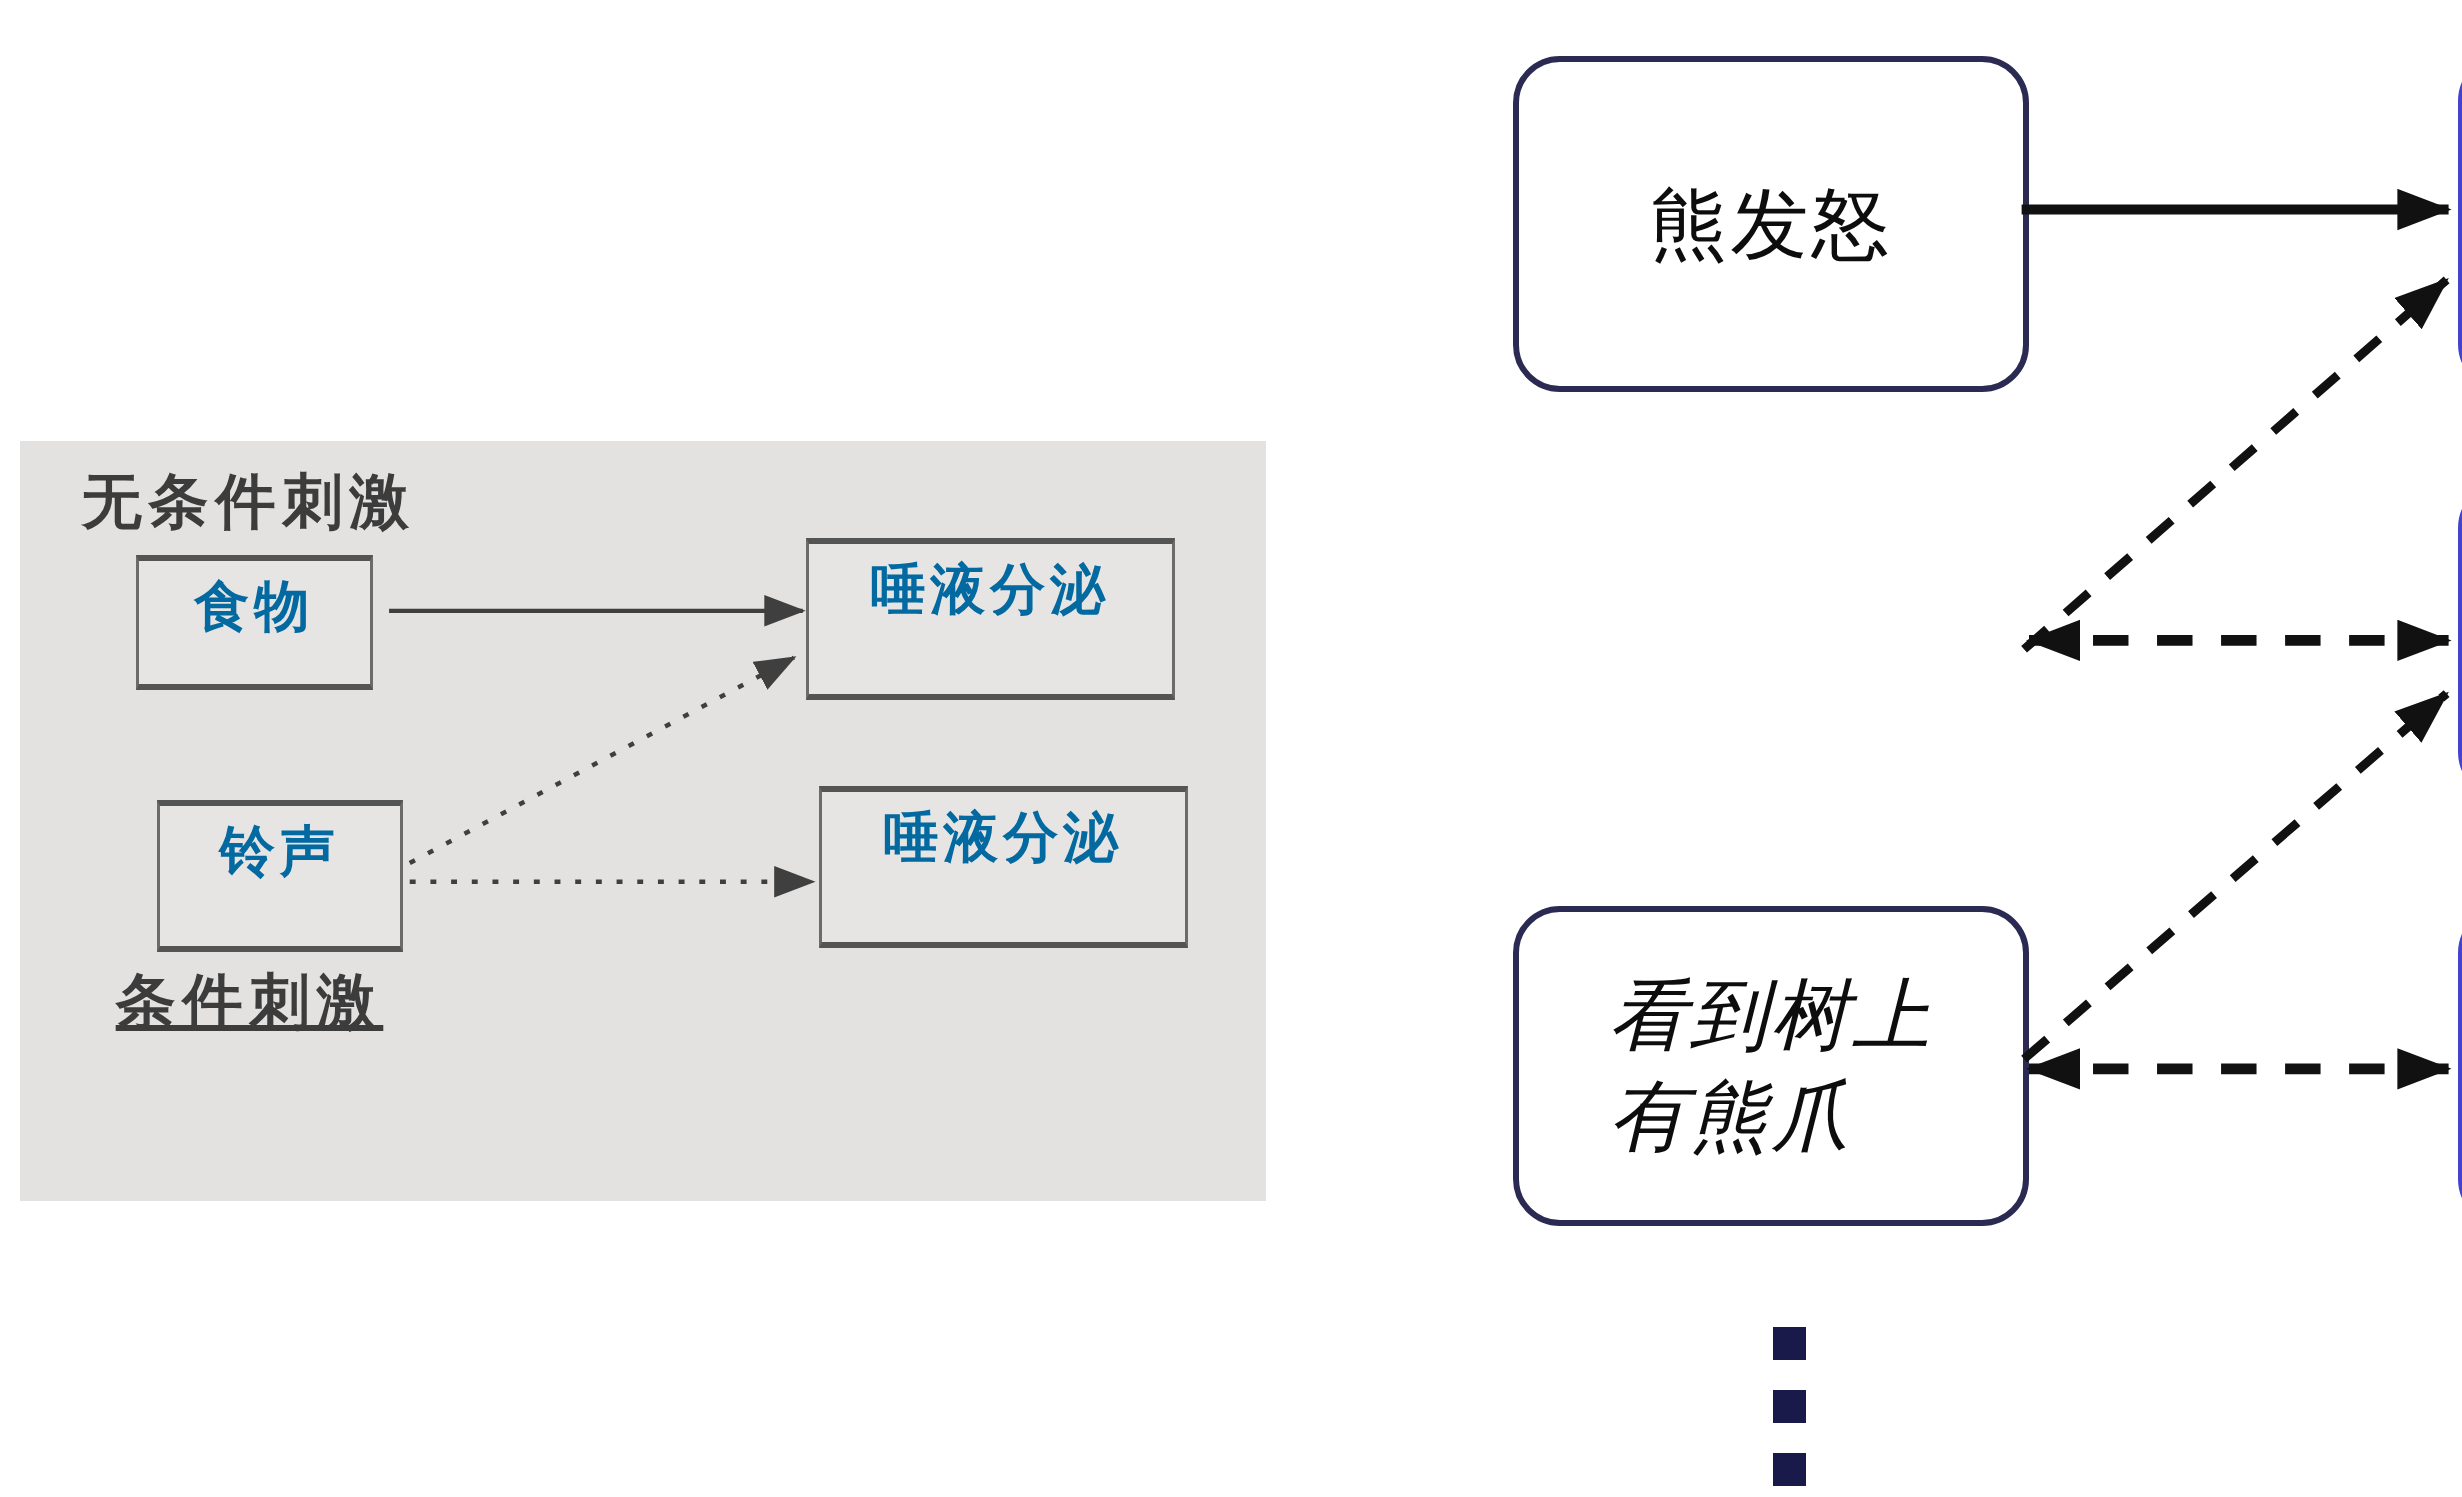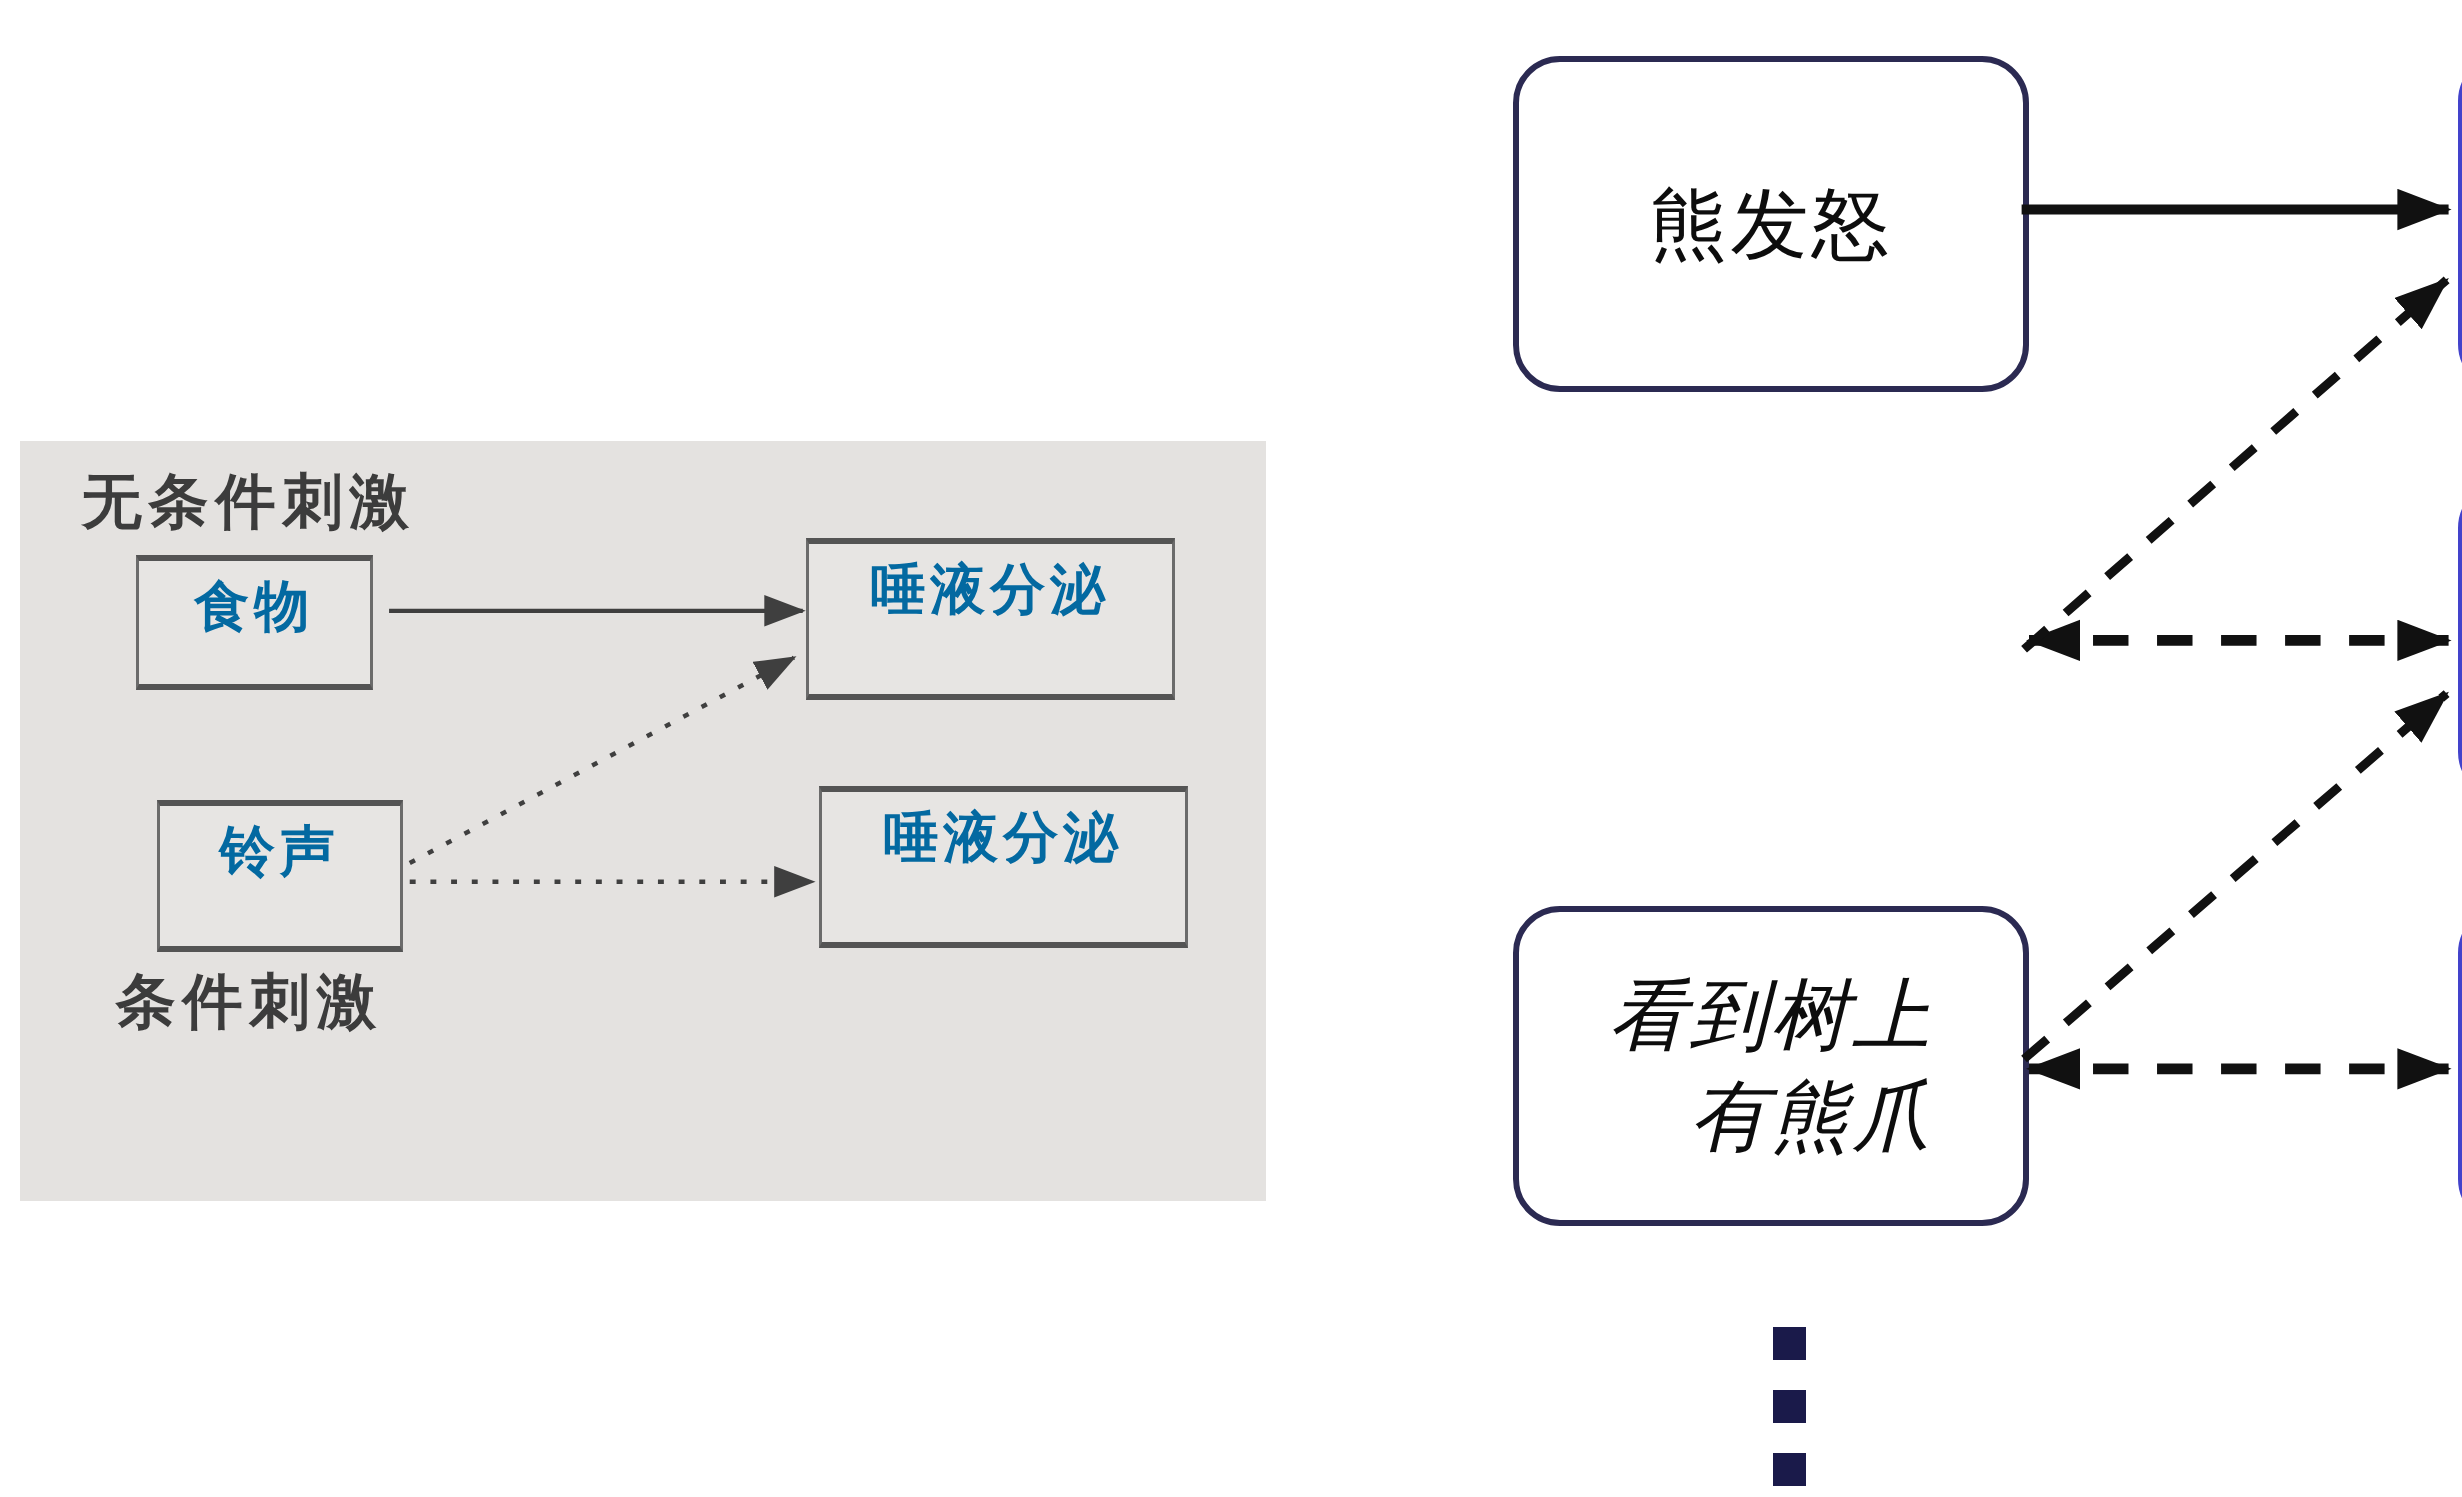--- a/index.html
+++ b/index.html
@@ -29,21 +29,21 @@
   }
   .pv-box span{
     display:inline-block;margin-top:8.9px;
     font-size:55px;color:#0369a1;font-weight:bold;letter-spacing:4.9px;
     white-space:nowrap;
   }
   
   .rl-box{
     position:absolute;background:#ffffff;border-radius:47px;
     display:flex;align-items:center;justify-content:center;
-    text-align:right;
+    text-align:left;
   }
   .rl-state{border:6.4px solid #2b2a52;}
   .rl-value{border:6.4px solid #4343cb;}
   .rl-box .cn{font-size:78px;color:#0d0d0d;font-weight:500;letter-spacing:3px;line-height:101px;white-space:nowrap;}
   
   .dot{position:absolute;}
   .dot-left{width:32.5px;height:32.5px;background:#1a1a4a;}
   
   #overlay{position:absolute;left:0;top:0;width:3306px;height:1498px;pointer-events:none;}
 </style>
@@ -64,21 +64,21 @@
     </div>
 
     <div class="pv-box" style="left:137px;top:359px;width:240px;height:140px;">
       <span>铃声</span>
     </div>
 
     <div class="pv-box" style="left:799px;top:345px;width:363px;height:150px;">
       <span>唾液分泌</span>
     </div>
 
-    <div class="pv-label" style="left:96px;top:521px;">条件刺激</div>
+    <div class="pv-label" style="left:96px;top:521px;text-decoration:underline;">条件刺激</div>
   </div>
 
   <div class="rl-box rl-state" style="left:1513px;top:56px;width:504px;height:324px;">
     <span class="cn">熊发怒</span>
   </div>
 
   <div class="rl-box rl-value" style="left:2458px;top:54px;width:497px;height:325px;">
     
   </div>
 

